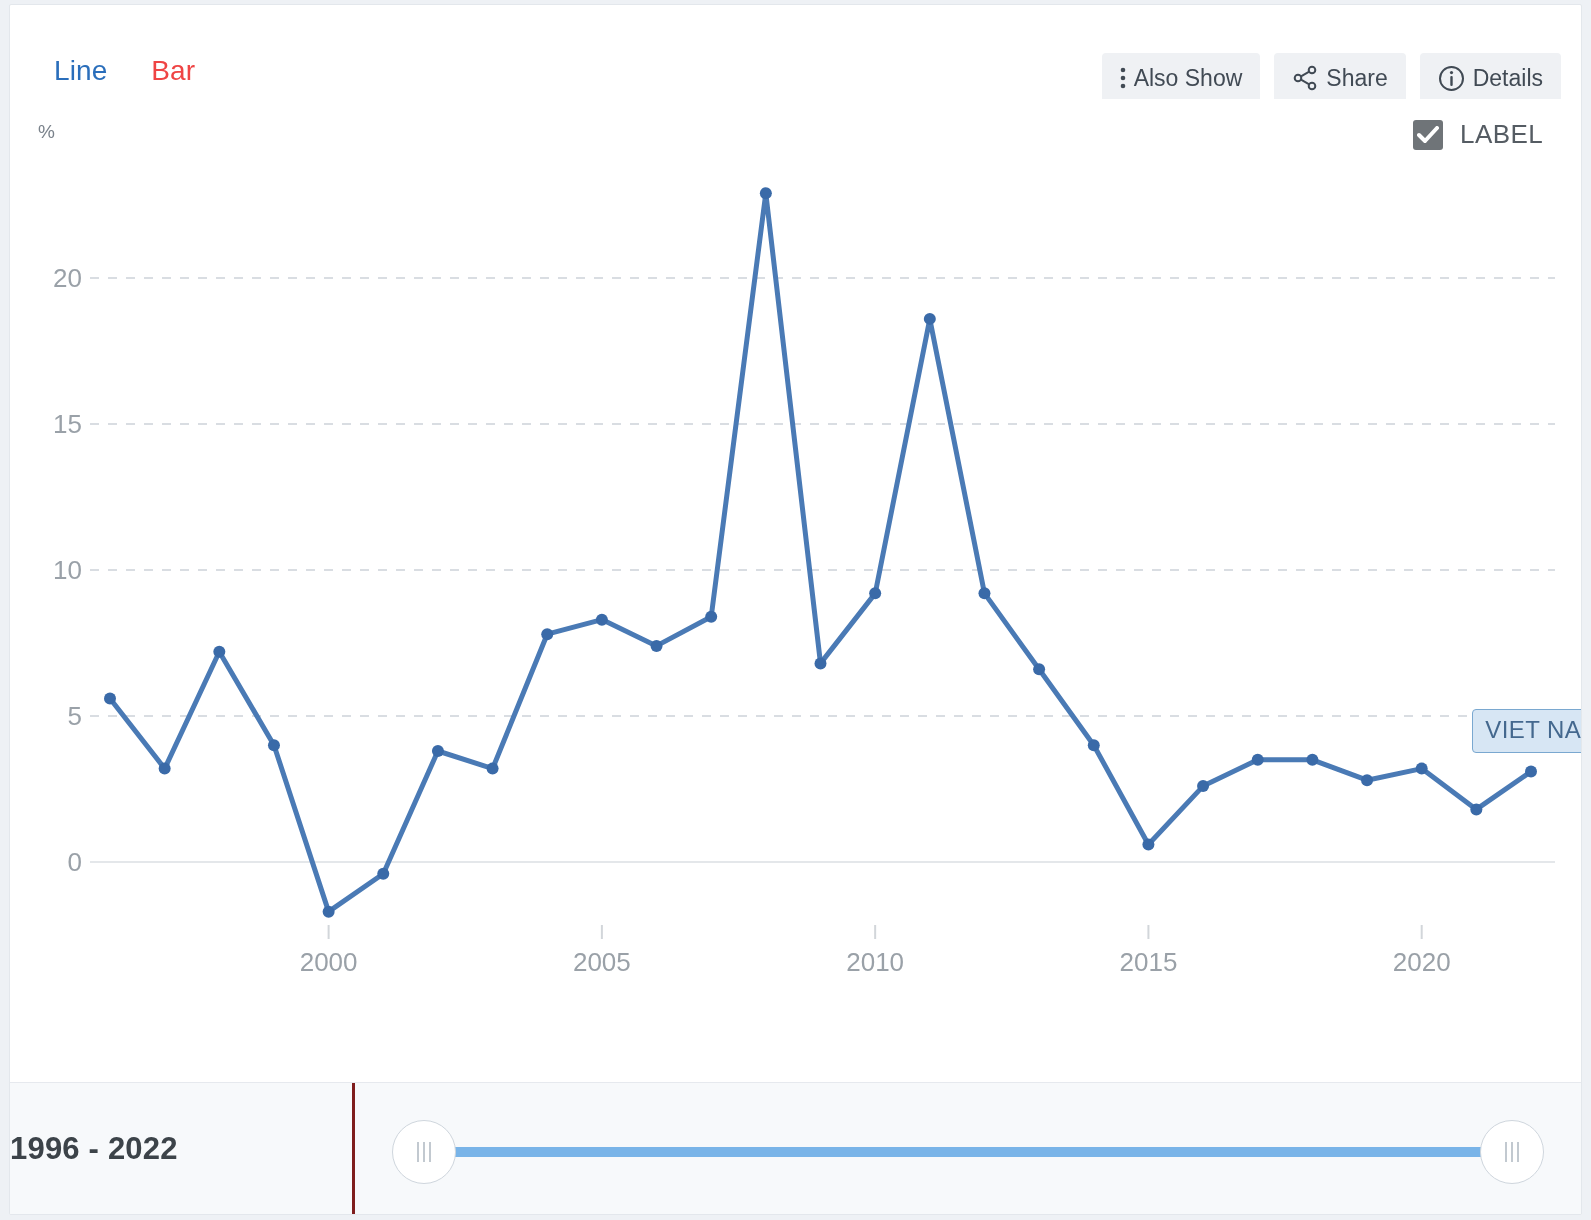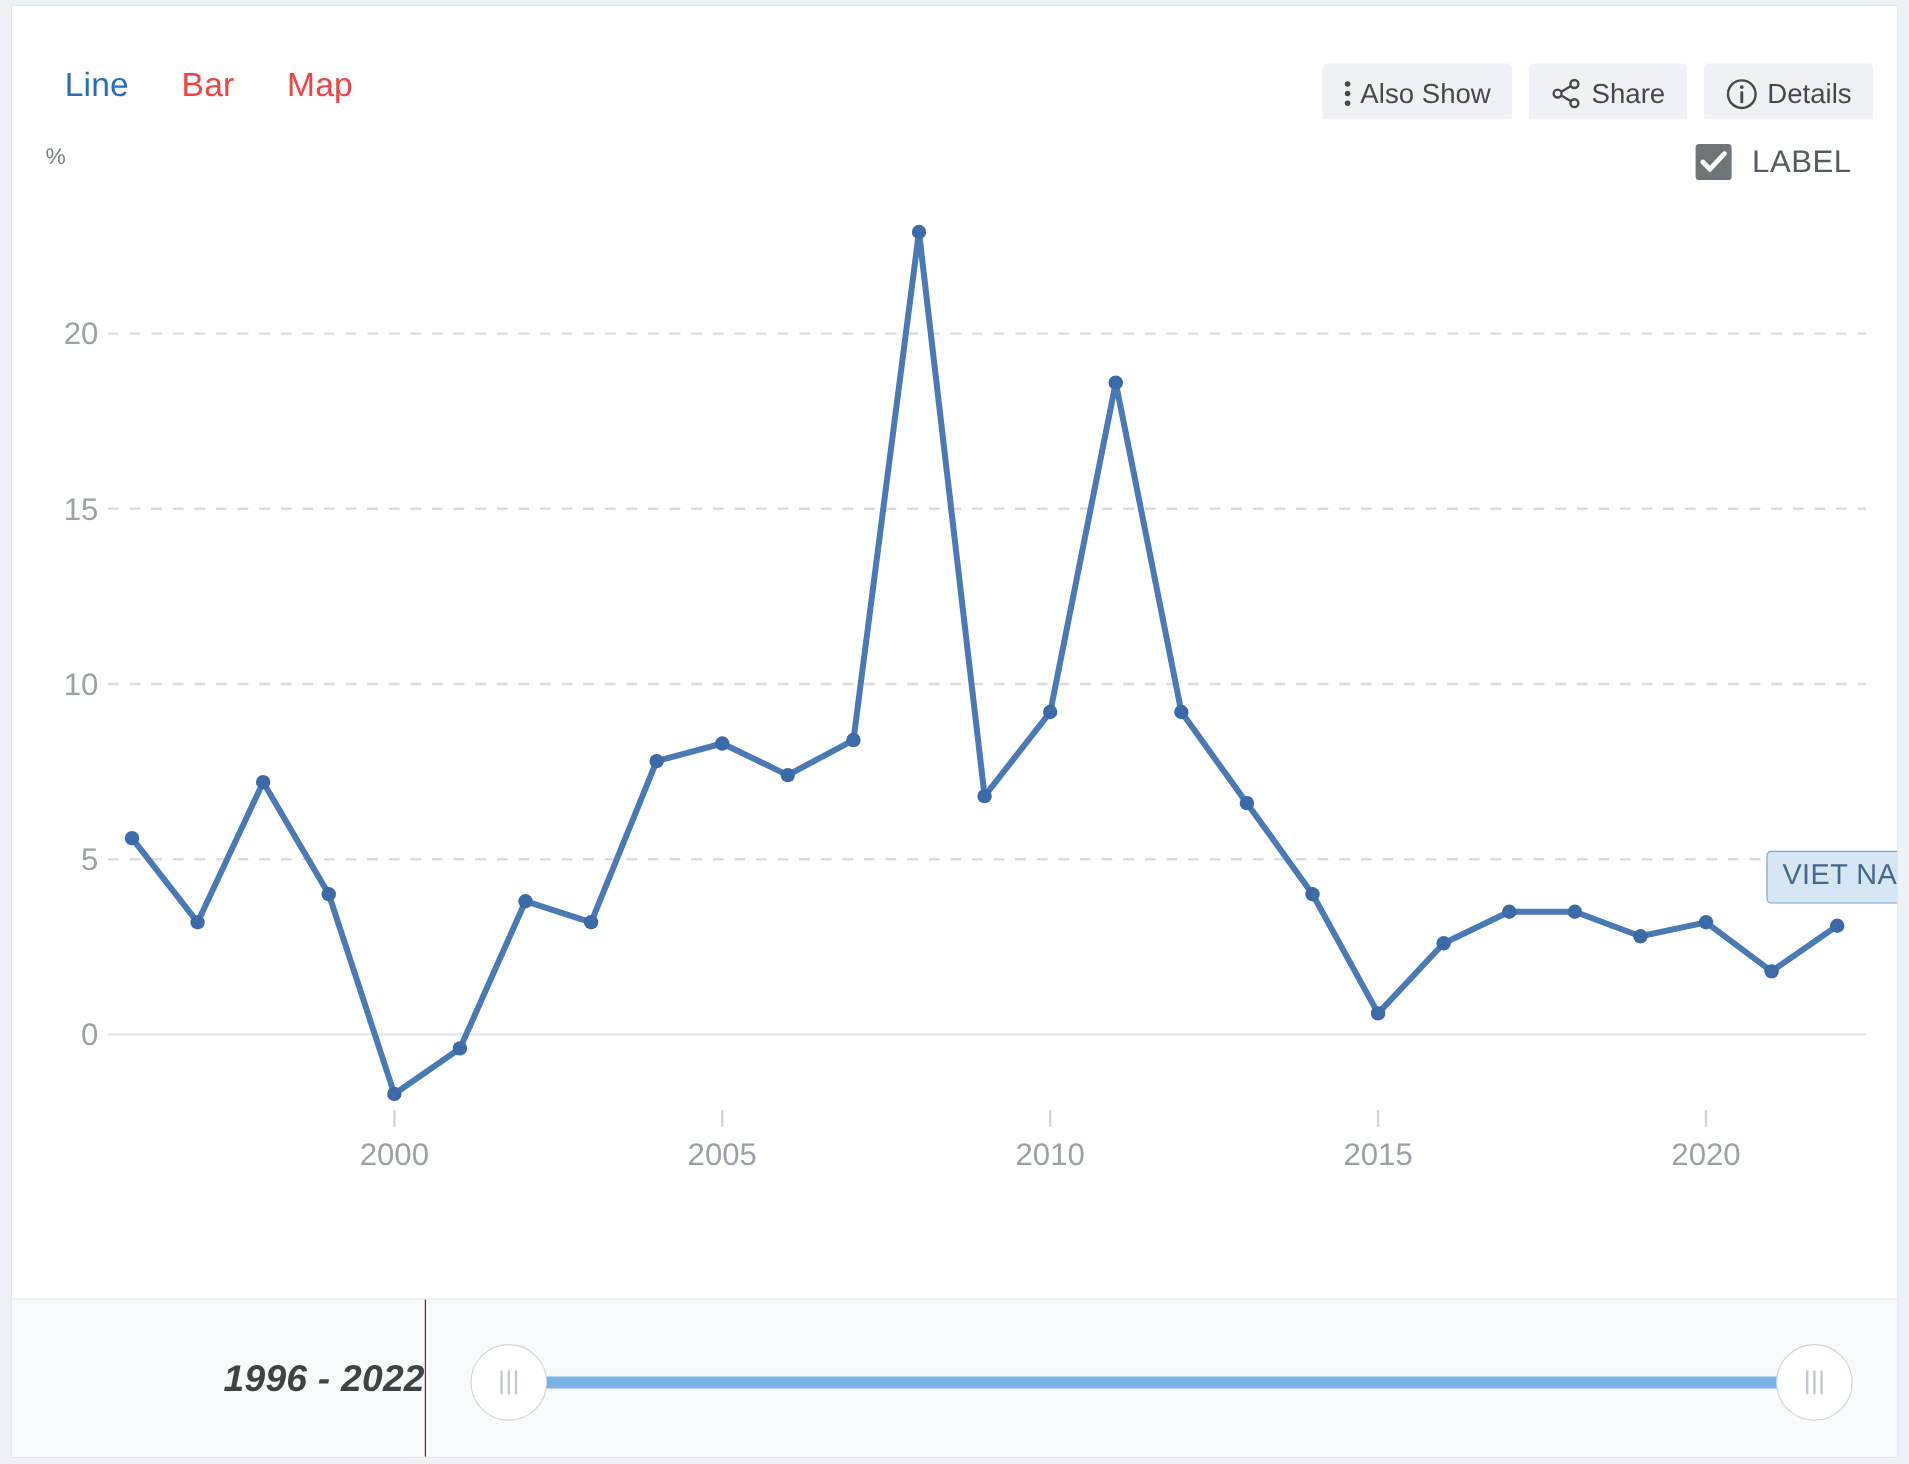--- a/index.html
+++ b/index.html
@@ -134,23 +134,22 @@
     width: 100%; height: 132px;
     background: #f7f9fb;
     border-top: 1px solid #e6e9ee;
     display: flex;
     align-items: stretch;
   }
   .range-box {
     width: 345px;
     display: flex;
     align-items: center;
-    justify-content: flex-end;
-    border-right: 1px solid #7f1d1d;
-    font-style: italic;
+    justify-content: flex-start;
+    border-right: 3px solid #7f1d1d;
   }
   .range-text {
     font-size: 31px;
     font-weight: bold;
     color: #3c4349;
     letter-spacing: .2px;
   }
   .slider-wrap {
     flex: 1;
     position: relative;
@@ -193,23 +192,20 @@
 <div id="app">
   <div class="card">
 
     <div class="header">
       <div class="tabs">
         <div class="tab active">
           <span>Line</span>
         </div>
         <div class="tab">
           <span>Bar</span>
-        </div>
-        <div class="tab">
-          <span>Map</span>
         </div>
       </div>
 
       <div class="hdr-actions">
         <button class="hbtn">
           <span>
             <svg width="6" height="24" viewBox="0 0 6 24">
               <circle cx="3" cy="4" r="2.3" fill="#414a54"></circle>
               <circle cx="3" cy="12" r="2.3" fill="#414a54"></circle>
               <circle cx="3" cy="20" r="2.3" fill="#414a54"></circle>

